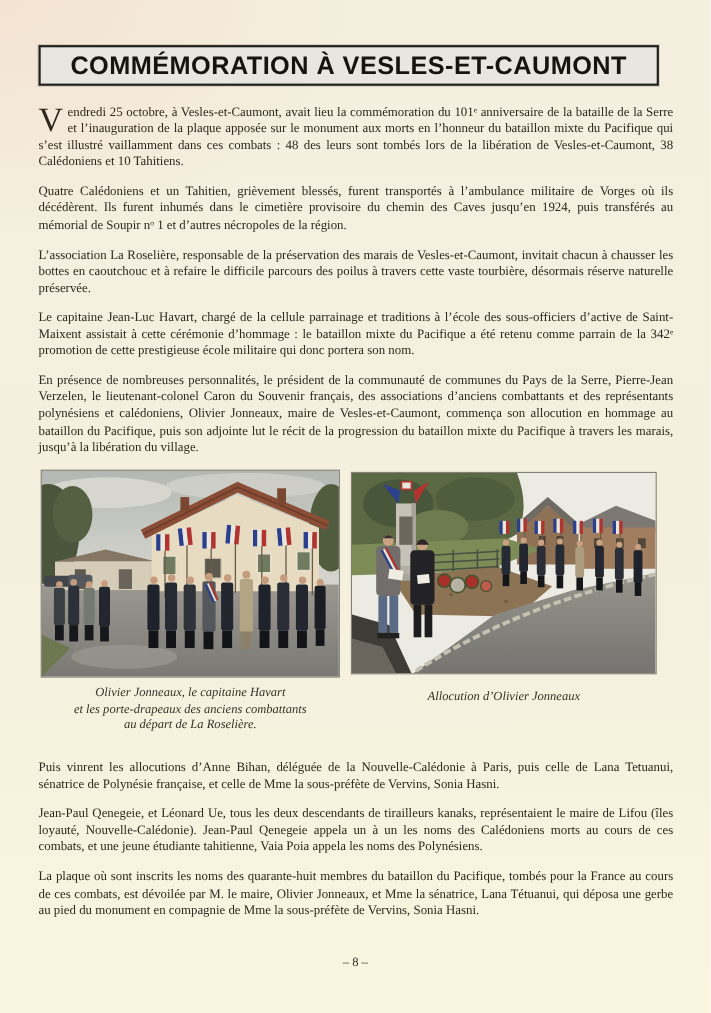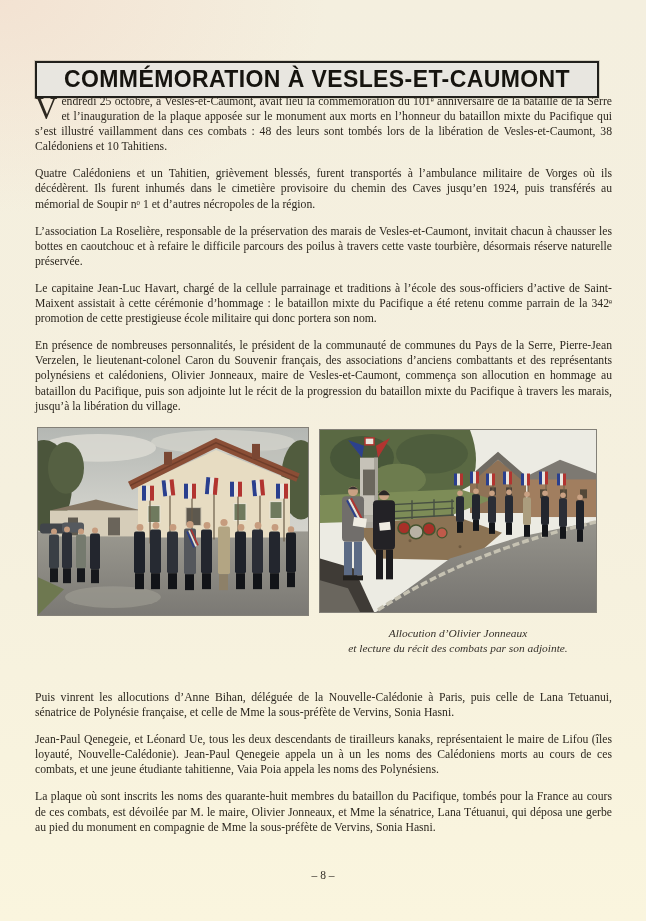--- a/index.html
+++ b/index.html
@@ -5,21 +5,21 @@
   html,body{margin:0;padding:0;}
   body{
     width:646px;height:921px;position:relative;overflow:hidden;
     background:
       radial-gradient(120% 55% at 0% 0%, rgba(242,216,200,.55), rgba(242,216,200,0) 42%),
       linear-gradient(180deg,#f4efdf 0%,#f5f0de 55%,#faf5de 100%);
     font-family:"Liberation Serif", serif;
     color:#2d2820;
   }
   .title-box{
-    position:absolute;left:35px;top:61px;width:560px;height:33px;
+    position:absolute;left:35px;top:41px;width:560px;height:33px;
     border:2px solid #21201c;background:#e8e6e0;
     display:flex;align-items:center;justify-content:center;
     box-shadow:0 0 0 1px rgba(120,115,100,.25);
   }
   .title-text{
     font-family:"Liberation Sans",sans-serif;font-weight:bold;
     font-size:23px;letter-spacing:.4px;color:#16140f;white-space:nowrap;
   }
   .text-block{position:absolute;left:35px;width:577px;}
   #block1{top:94px;}
@@ -218,20 +218,25 @@
             <rect x="231" y="104" width="11" height="42" rx="2" fill="#23262e"></rect>
             <rect x="232" y="146" width="9" height="16" fill="#121418"></rect>
           </g>
         <g>
             <circle cx="253" cy="102" r="3.2" fill="#c69c7e"></circle>
             <rect x="248" y="105" width="10" height="40" rx="2" fill="#1b1e24"></rect>
             <rect x="249" y="145" width="8" height="15" fill="#121418"></rect>
           </g>
       </g>
     </svg>
+    <figcaption>
+      <span>Olivier Jonneaux, le capitaine Havart</span>
+      <span>et les porte-drapeaux des anciens combattants</span>
+      <span>au départ de La Roselière.</span>
+    </figcaption>
   </figure>
 
   <figure id="photo-right">
     <svg class="photo" viewBox="0 0 276 184" preserveAspectRatio="none">
       <defs>
         <linearGradient id="roadR" x1="0" y1="0" x2="0" y2="1">
           <stop offset="0" stop-color="#96948c"></stop>
             <stop offset="1" stop-color="#767470"></stop>
         </linearGradient>
       </defs>
@@ -381,21 +386,20 @@
           </g>
         <g>
             <circle cx="260" cy="68" r="2.8" fill="#c9a183"></circle>
             <rect x="256" y="71" width="8" height="30" rx="2" fill="#1e222a"></rect>
             <rect x="257" y="101" width="6" height="12" fill="#14161a"></rect>
           </g>
       </g>
     </svg>
     <figcaption>
       <span>Allocution d’Olivier Jonneaux</span>
-      <span>et lecture du récit des combats par son adjointe.</span>
     </figcaption>
   </figure>
 
 </div>
 
 <div class="text-block" id="block2">
   <p class="para">Puis vinrent les allocutions d’Anne Bihan, déléguée de la Nouvelle-Calédonie à Paris, puis celle de Lana Tetuanui, sénatrice de Polynésie française, et celle de Mme la sous-préfète de Vervins, Sonia Hasni.</p>
   <p class="para">Jean-Paul Qenegeie, et Léonard Ue, tous les deux descendants de tirailleurs kanaks, représentaient le maire de Lifou (îles loyauté, Nouvelle-Calédonie). Jean-Paul Qenegeie appela un à un les noms des Calédoniens morts au cours de ces combats, et une jeune étudiante tahitienne, Vaia Poia appela les noms des Polynésiens.</p>
   <p class="para">La plaque où sont inscrits les noms des quarante-huit membres du bataillon du Pacifique, tombés pour la France au cours de ces combats, est dévoilée par M. le maire, Olivier Jonneaux, et Mme la sénatrice, Lana Tétuanui, qui déposa une gerbe au pied du monument en compagnie de Mme la sous-préfète de Vervins, Sonia Hasni.</p>
 </div>

